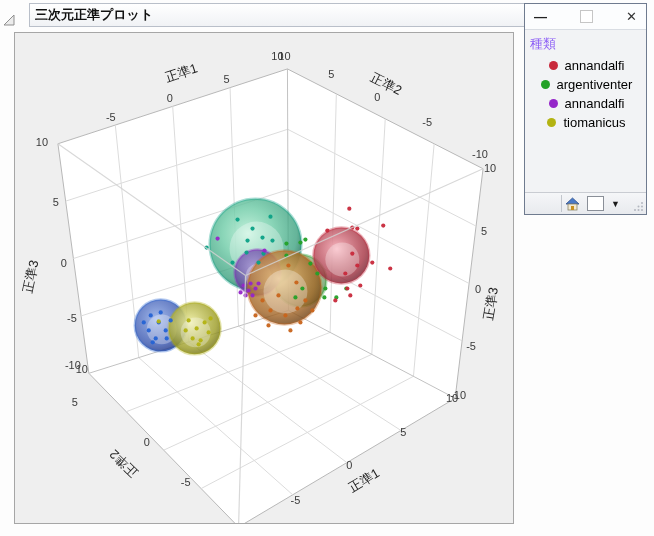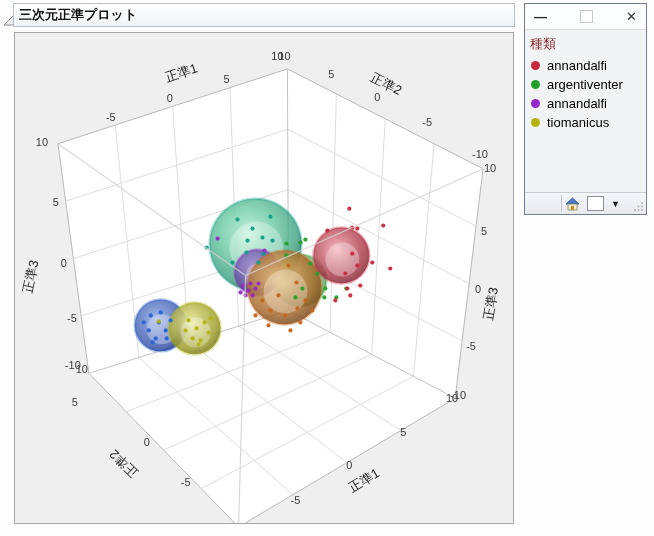--- a/index.html
+++ b/index.html
@@ -1,21 +1,21 @@
 <!DOCTYPE html>
 <html><head>
 <meta charset="utf-8">
 <style>
   html,body{margin:0;padding:0;}
   body{
     width:654px;height:536px;position:relative;background:#fdfdfd;
     font-family:"Liberation Sans",sans-serif;overflow:hidden;
   }
   .titlebar{
-    position:absolute;left:13px;top:3px;width:495px;height:22px;
+    position:absolute;left:29px;top:3px;width:495px;height:22px;
     background:linear-gradient(#ffffff,#f0f2f5);
     border:1px solid #b9bfc9;display:flex;align-items:center;
     font-weight:bold;font-size:13px;color:#111;padding-left:5px;
   }
   .disclosure{position:absolute;left:2px;top:8px;}
   .plot-frame{
     position:absolute;left:14px;top:32px;width:498px;height:490px;
     border:1px solid #a6a6a6;background:#efefef;overflow:hidden;
   }
   .legend-panel{
@@ -25,22 +25,22 @@
   }
   .lg-titlebar{
     height:25px;background:#fcfdfe;border-bottom:1px solid #d9dde3;
     display:flex;align-items:center;justify-content:space-between;padding:0 9px;
     flex:none;
   }
   .lg-min{font-weight:bold;color:#222;font-size:13px;cursor:default;}
   .lg-max{width:11px;height:11px;border:1px solid #c6c6c6;background:#fff;}
   .lg-close{color:#333;font-size:13px;cursor:default;}
   .lg-body{flex:1;padding:4px 4px 0 4px;}
-  .lg-header{font-size:13px;color:#7f1d1d;margin:1px 0 3px 1px;}
-  .lg-item{height:19px;display:flex;align-items:center;}
+  .lg-header{font-size:13px;color:#8b5cf6;margin:1px 0 3px 1px;}
+  .lg-item{height:19px;display:flex;align-items:center;justify-content:center;}
   .lg-dot{width:9px;height:9px;border-radius:50%;margin:0 7px 0 2px;flex:none;}
   .lg-label{font-size:13px;color:#000;white-space:nowrap;}
   .lg-toolbar{
     height:21px;flex:none;border-top:1px solid #c9ccd2;
     background:linear-gradient(#f5f6f8,#e8eaee);
     display:flex;align-items:center;position:relative;padding-left:40px;
   }
   .lg-divider{position:absolute;left:36px;top:2px;bottom:2px;width:0;border-left:1px solid #c2c6cd;}
   .lg-swatch{width:15px;height:13px;background:#fff;border:1px solid #8a8f98;margin-left:7px;}
   .lg-caret{font-size:9px;color:#1a1a1a;margin-left:7px;}

